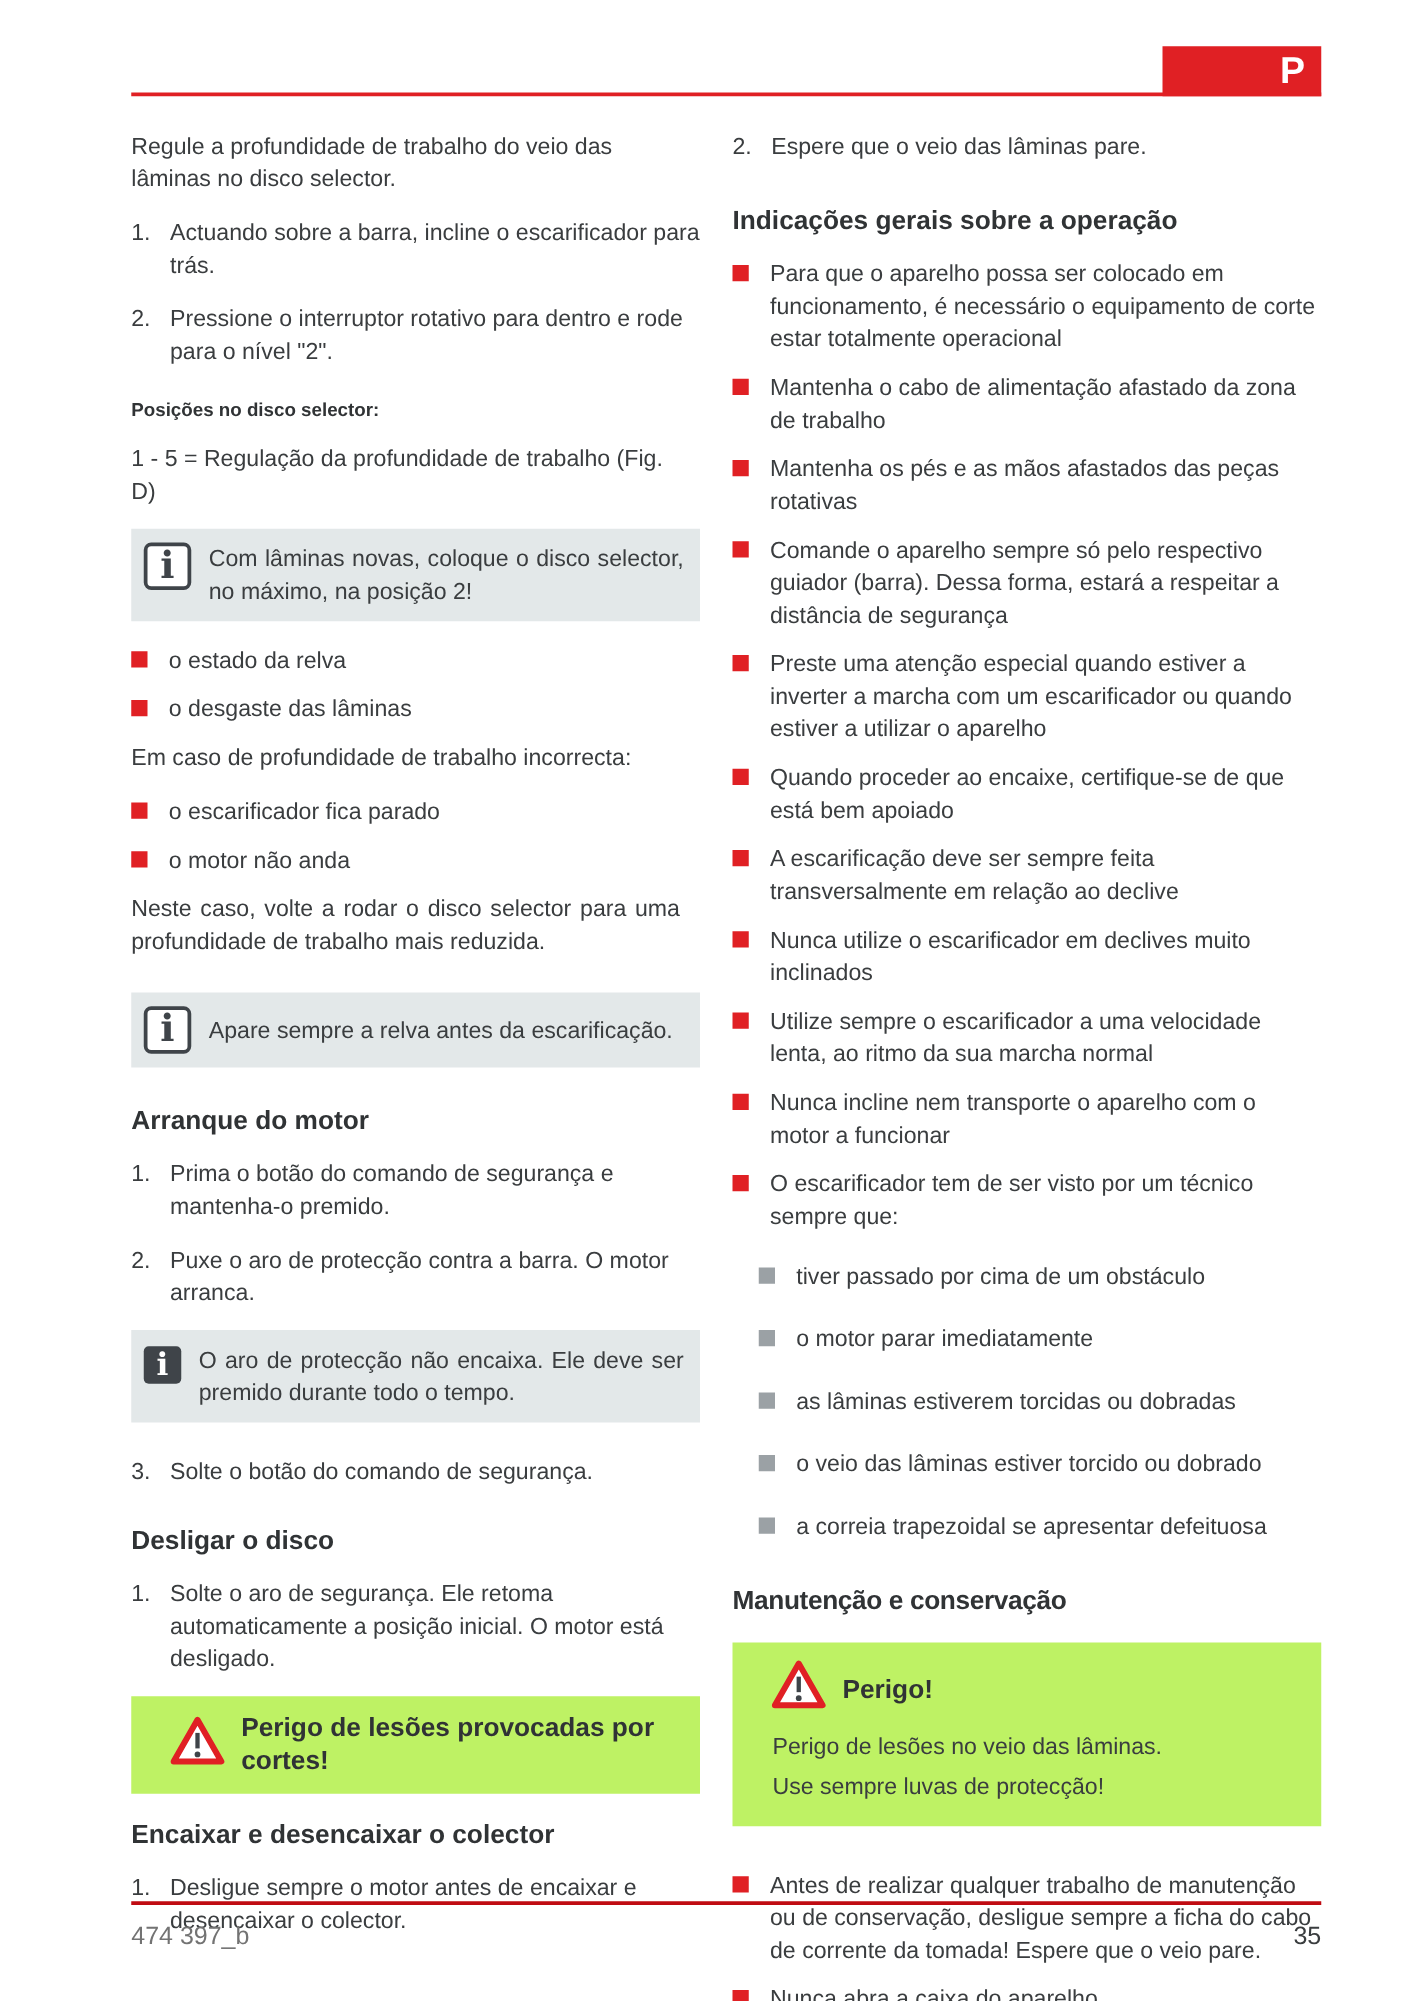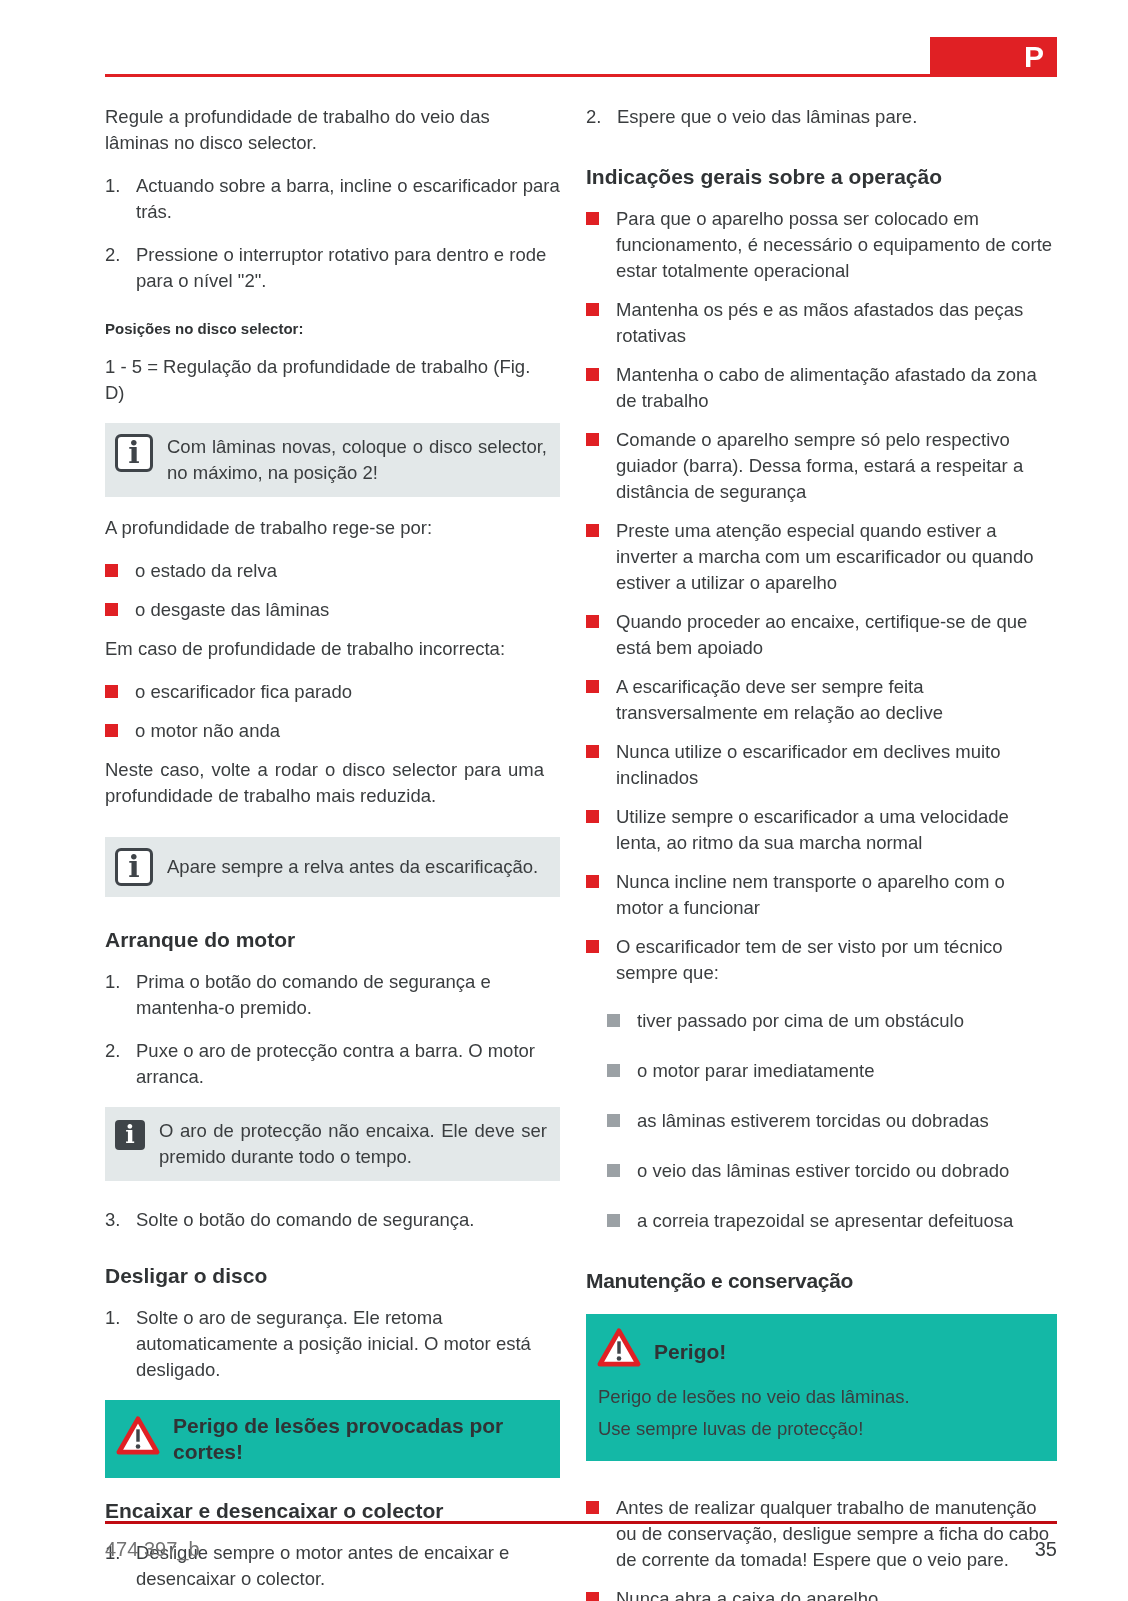--- a/index.html
+++ b/index.html
@@ -46,21 +46,21 @@
     font-family:"DejaVu Serif", serif;font-weight:bold;font-size:30px;line-height:32px;
     text-align:center;
   }
   .info-icon.filled{
     flex:0 0 30px;width:30px;height:30px;border:none;border-radius:4px;margin-top:2px;
     background:#3f4449;color:#ffffff;font-size:25px;line-height:30px;
   }
   .infobox .ibtext{flex:1;text-align:justify;}
   .infobox.vcenter{align-items:center;}
   
-  .warnbox{background:#14b8a6;padding:13px 10px;margin:6px 0 20px 0;}
+  .warnbox{background:#bef264;padding:13px 30px;margin:6px 0 20px 0;}
   .warn-row{display:flex;align-items:center;}
   .warn-icon{flex:0 0 46px;margin-right:12px;}
   .warn-title{font-weight:bold;font-size:21px;color:#303335;}
   .warn-body{margin:8px 0 0 58px;text-align:justify;}
   .warnbox.danger .warn-body{margin-left:2px;text-align:left;}
   .warn-line{margin:0 0 6px 0;}
   
   .footer-rule{position:absolute;left:105px;top:1521px;width:952px;height:3px;background:#c00b12;}
   .footer-doc{position:absolute;left:105px;top:1538px;font-size:20px;color:#737373;}
   .footer-page{position:absolute;left:977px;top:1538px;width:80px;text-align:right;font-size:20px;color:#3a3d3f;}
@@ -89,21 +89,20 @@
       </div>
 
       <div class="h-sub">Posições no disco selector:</div>
       <p>1 - 5 = Regulação da profundidade de trabalho (Fig. D)</p>
 
       <div class="infobox">
         <span class="info-icon">i</span>
         <span class="ibtext">Com lâminas novas, coloque o disco selector, no máximo, na posição 2!</span>
       </div>
 
-      <p>A profundidade de trabalho rege-se por:</p>
 
       <div class="bullet">
         <span class="sq"></span>
         <span class="btext">o estado da relva</span>
       </div>
       <div class="bullet">
         <span class="sq"></span>
         <span class="btext">o desgaste das lâminas</span>
       </div>
 
@@ -183,25 +182,25 @@
       </div>
 
       <div class="h-sec" style="margin-top:34px;">Indicações gerais sobre a operação</div>
 
       <div class="bullet">
         <span class="sq"></span>
         <span class="btext">Para que o aparelho possa ser colocado em funcionamento, é necessário o equipamento de corte estar totalmente operacional</span>
       </div>
       <div class="bullet">
         <span class="sq"></span>
+        <span class="btext">Mantenha o cabo de alimentação afastado da zona de trabalho</span>
+      </div>
+      <div class="bullet">
+        <span class="sq"></span>
         <span class="btext">Mantenha os pés e as mãos afastados das peças rotativas</span>
-      </div>
-      <div class="bullet">
-        <span class="sq"></span>
-        <span class="btext">Mantenha o cabo de alimentação afastado da zona de trabalho</span>
       </div>
       <div class="bullet">
         <span class="sq"></span>
         <span class="btext">Comande o aparelho sempre só pelo respectivo guiador (barra). Dessa forma, estará a respeitar a distância de segurança</span>
       </div>
       <div class="bullet">
         <span class="sq"></span>
         <span class="btext">Preste uma atenção especial quando estiver a inverter a marcha com um escarificador ou quando estiver a utilizar o aparelho</span>
       </div>
       <div class="bullet">

